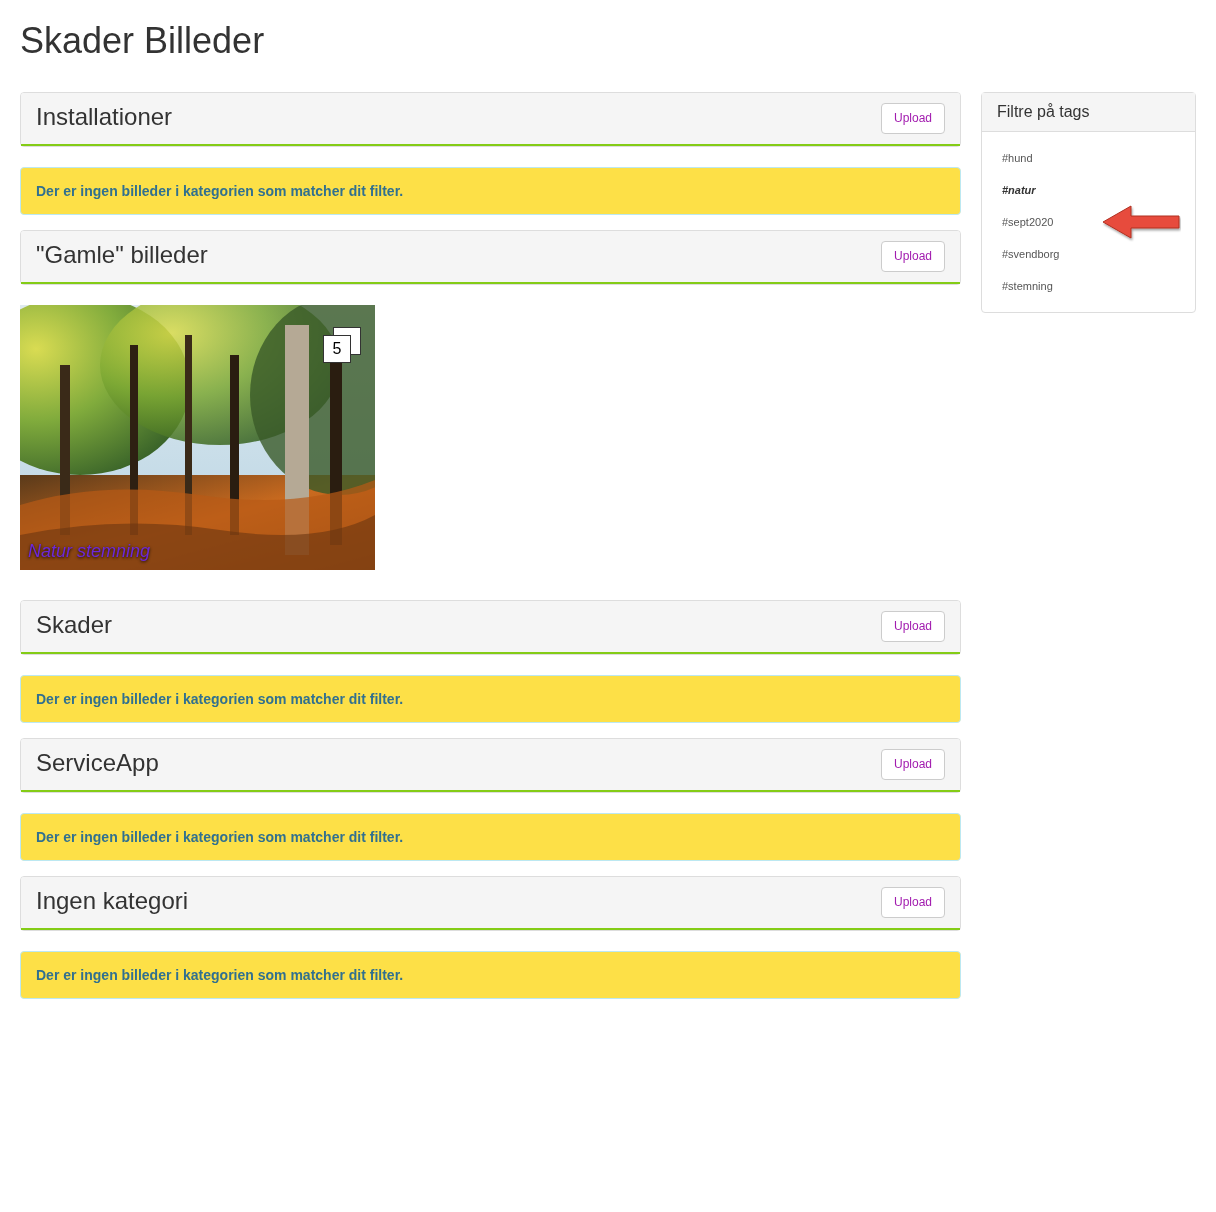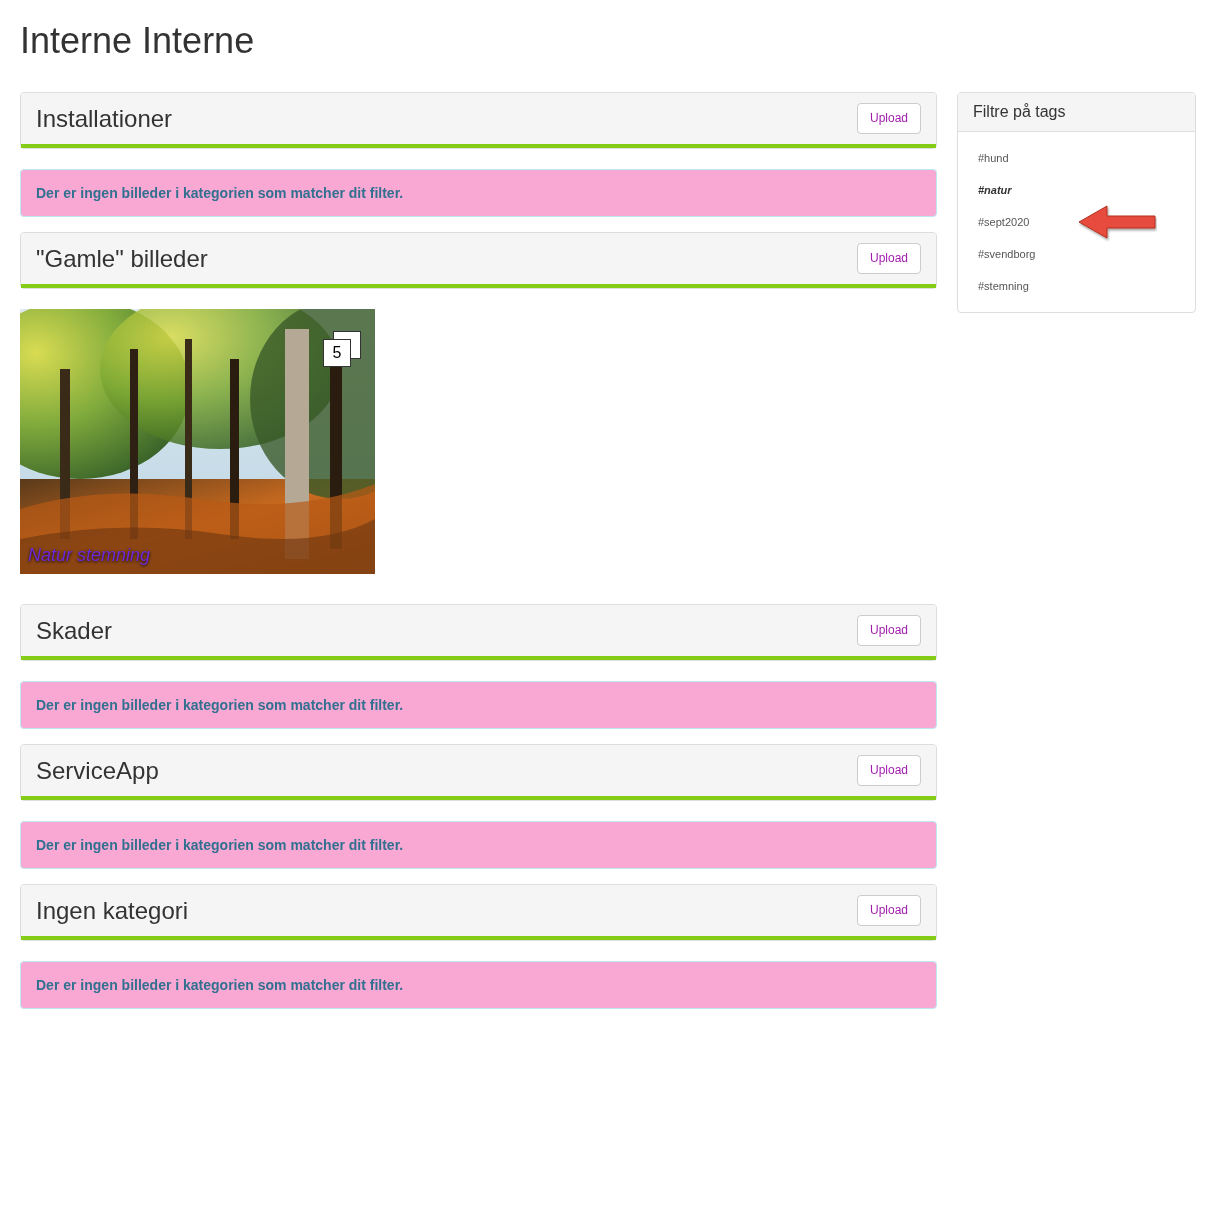--- a/index.html
+++ b/index.html
@@ -9,41 +9,41 @@
       color: #333;
       background: #fff;
       padding: 0 20px 40px 20px;
     }
     .container {
       display: flex;
       gap: 20px;
       align-items: flex-start;
     }
     .main-col { flex: 1; min-width: 0; }
-    .side-col { width: 239px; flex-shrink: 0; border-radius: 26px; }
+    .side-col { width: 215px; flex-shrink: 0; border-radius: 26px; }
     h1 {
       font-size: 36px;
       font-weight: 500;
       color: #333;
       margin: 20px 0 30px 0;
     }
     .panel {
       border: 1px solid #ddd;
       border-radius: 4px;
       margin-bottom: 20px;
       background: #fff;
     }
     .panel-heading {
       background: #f5f5f5;
-      border-bottom: 4px solid #84cc16;
+      border-bottom: 2px solid #84cc16;
       border-top-left-radius: 3px;
       border-top-right-radius: 3px;
       padding: 10px 15px;
       display: flex;
-      align-items: flex-end;
+      align-items: flex-start;
       justify-content: space-between;
     }
     .panel-title {
       font-size: 24px;
       font-weight: 500;
       color: #333;
       line-height: 1.2;
     }
     .btn {
       display: inline-block;
@@ -51,21 +51,21 @@
       font-size: 12px;
       line-height: 1.42;
       border-radius: 4px;
       border: 1px solid #ccc;
       background: #fff;
       color: #a21caf;
       cursor: pointer;
       text-align: center;
     }
     .alert-info {
-      background-color: #f9a8d4;
+      background-color: #fde047;
       border: 1px solid #bce8f1;
       color: #31708f;
       padding: 15px;
       border-radius: 4px;
       margin-top: 15px;
       font-weight: 600;
     }
     .gallery-row {
       margin-top: 0;
       display: flex;
@@ -149,21 +149,21 @@
     .arrow-annotation {
       position: absolute;
       pointer-events: none;
     }
     .section-block { margin-bottom: 15px; }
     .side-wrapper { position: relative; }
   </style>
 </head>
 <body>
 
-<h1>Interne Interne</h1>
+<h1>Skader Billeder</h1>
 
 <div class="container">
   <div class="main-col">
 
     <div class="section-block">
       <div class="panel">
         <div class="panel-heading">
           <span class="panel-title">Installationer</span>
           <button class="btn">Upload</button>
         </div>

